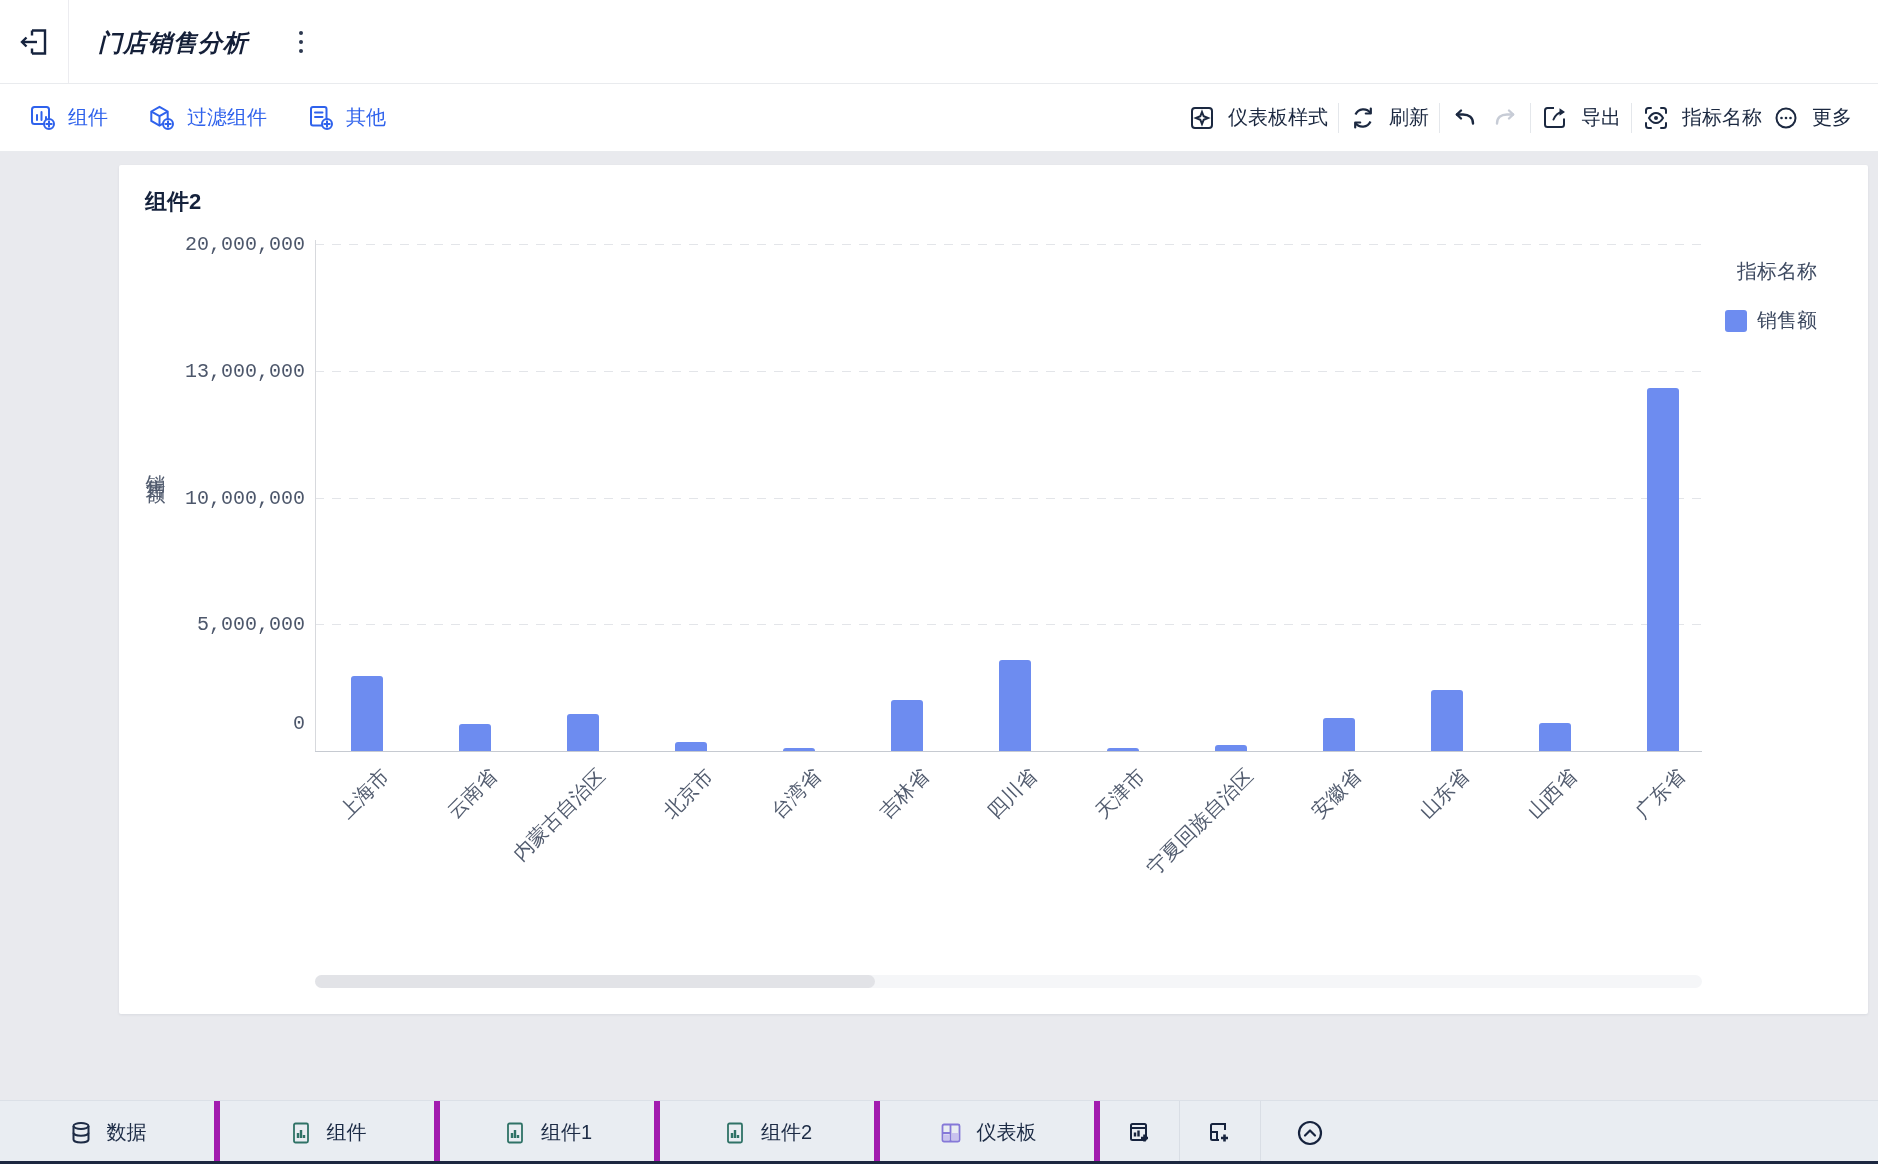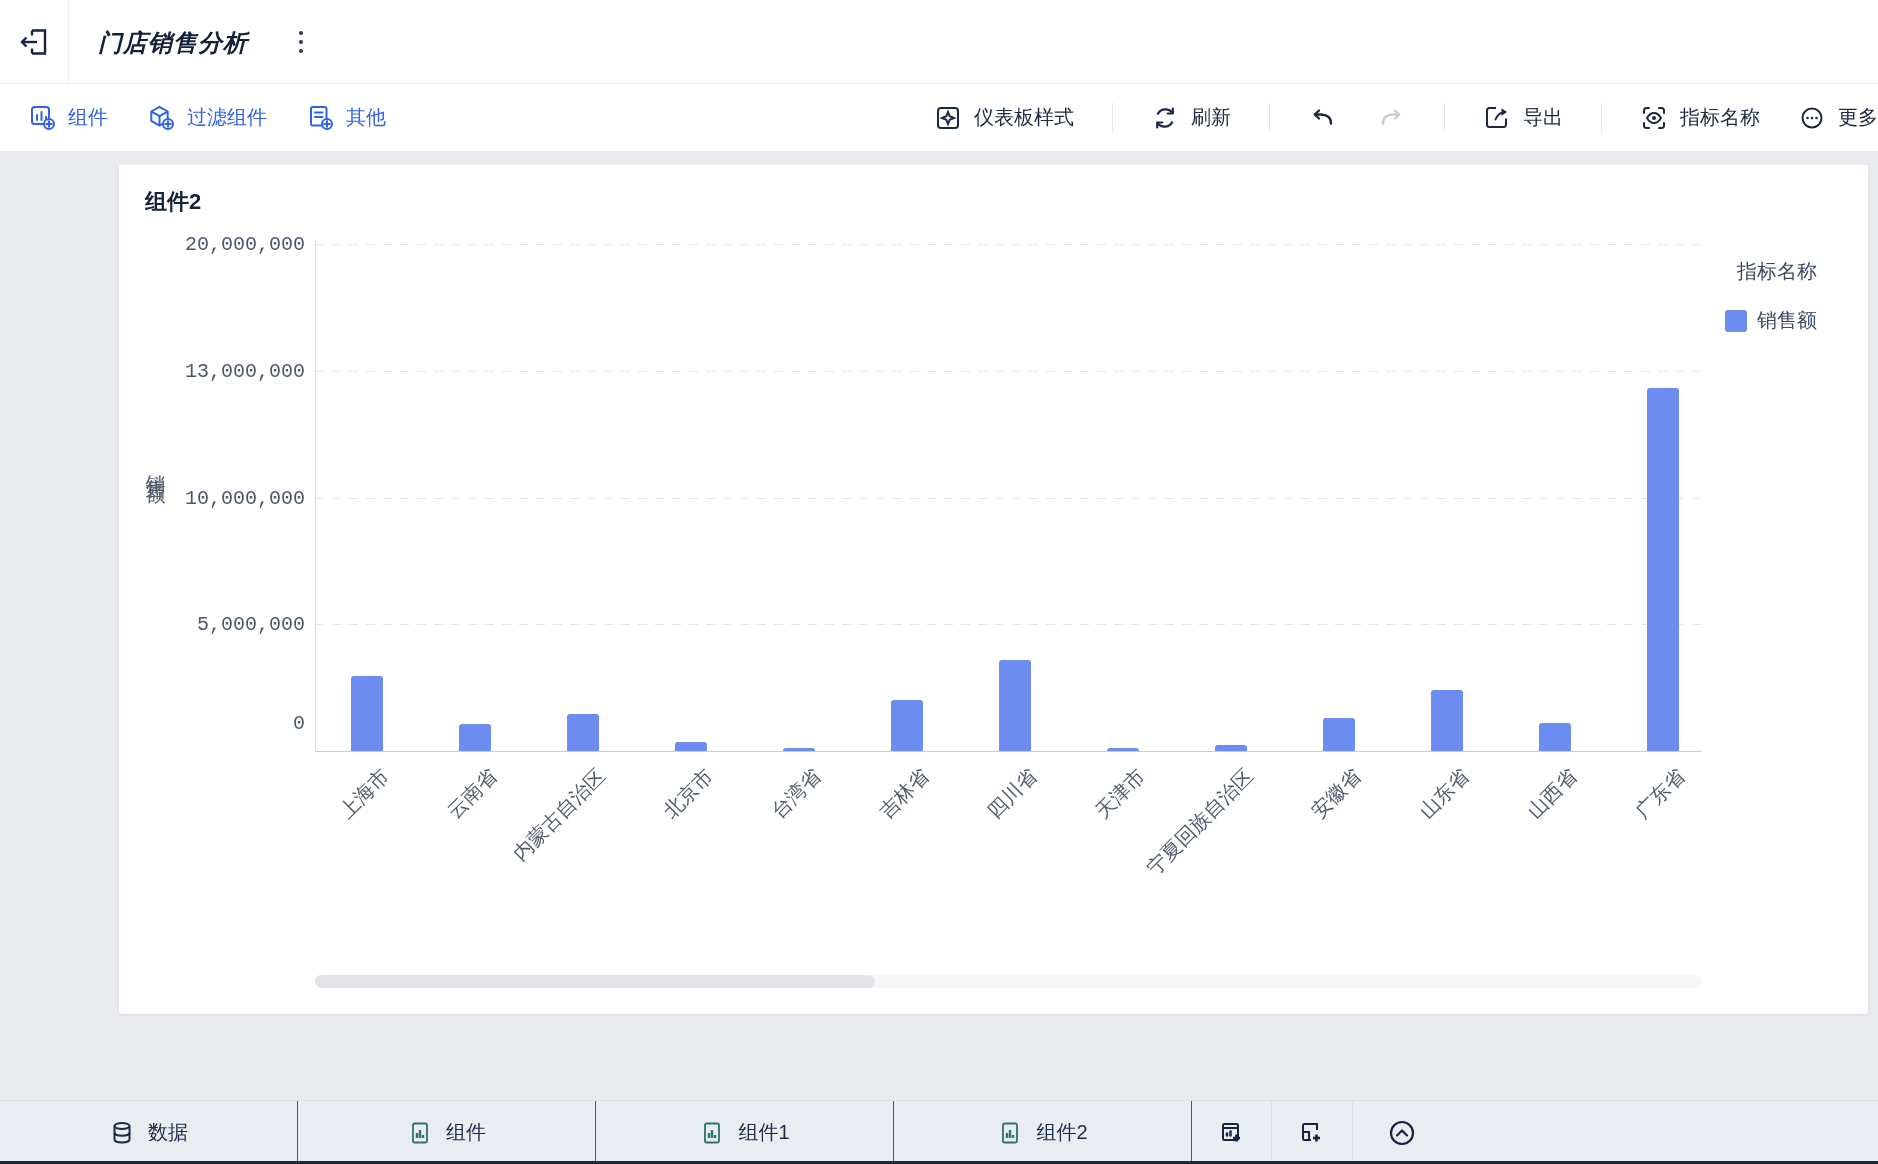--- a/index.html
+++ b/index.html
@@ -17,21 +17,21 @@
   .hdr .kebab i { width:4px; height:4px; border-radius:50%; background:#2c3850; }
   
   .tb { position:absolute; left:0; top:83px; width:1878px; height:69px; background:#fff;
         border-top:1px solid #e9ebee; border-bottom:1px solid #e9ebee;
         display:flex; align-items:center; }
   .tb-left { display:flex; align-items:center; gap:40px; padding-left:29px; }
   .tb-item { display:flex; align-items:center; gap:12px; font-size:20px; cursor:pointer; white-space:nowrap; }
   .tb-item.blue { color:#2f62ec; }
   .tb-item.navy { color:#1b2840; }
   .tb-item.navy.disabled { color:#c7ccd6; cursor:default; }
-  .tb-right { margin-left:auto; display:flex; align-items:center; gap:38px; }
+  .tb-right { margin-left:auto; display:flex; align-items:center; gap:10px; padding-right:26px; }
   .tb-sep { width:1px; height:30px; background:#e4e7eb; }
   .icon { display:inline-flex; }
   
   .canvas { position:absolute; left:0; top:152px; width:1878px; height:948px; background:#e9eaee; }
   .card { position:absolute; left:119px; top:13px; width:1749px; height:849px; background:#fff;
           box-shadow:0 1px 3px rgba(20,30,60,.07); border-radius:2px; }
   .card-title { position:absolute; left:26px; top:22px; font-size:22px; font-weight:bold; color:#15223c; }
   .plot { position:absolute; left:0; top:0; width:100%; height:100%; }
   .gridline { position:absolute; height:1px;
       background:repeating-linear-gradient(90deg,#e3e5e9 0 9px,transparent 9px 17px); }
@@ -47,22 +47,22 @@
   .legend { position:absolute;text-align:right; }
   .legend-title { font-size:20px; color:#3d4960; margin-bottom:22px; }
   .legend-item { display:flex; align-items:center; gap:10px; font-size:20px; color:#3d4960; cursor:pointer; }
   .legend-swatch { width:22px; height:22px; border-radius:3px; }
   .scroll-track { position:absolute; height:13px; border-radius:7px; background:#f5f6f8; cursor:pointer; }
   .scroll-thumb { position:absolute; left:0; top:0; height:13px; border-radius:7px; background:#e2e3e7; cursor:grab; }
   
   .tabs { position:absolute; left:0; top:1100px; width:1878px; height:64px; background:#e9edf2;
           border-top:1px solid #dbe0e7; display:flex; }
   .tabs::after { content:""; position:absolute; left:0; bottom:0; width:100%; height:3px; background:#1c2740; }
-  .tab { position:relative; width:298px; height:100%; display:flex; align-items:center; justify-content:center;
-         gap:13px; font-size:20px; color:#1c2b45; border-right:1px solid #a21caf; cursor:pointer; }
+  .tab { position:relative; width:220px; height:100%; display:flex; align-items:center; justify-content:center;
+         gap:13px; font-size:20px; color:#1c2b45; border-right:6px solid #a21caf; cursor:pointer; }
   .tab.active { background:#fff; font-weight:bold; }
   .tab.active::after { content:""; position:absolute; left:0; bottom:0; width:100%; height:5px; background:#1c2740; z-index:2; }
   .tab-icon-btn { height:100%; display:flex; align-items:center; justify-content:center;
                   border-right:1px solid #d9dee5; cursor:pointer; color:#16233e; }
   .w80 { width:80px; } .w81 { width:81px; } .w98 { width:98px; border-right:none; }
 </style>
 </head>
 <body>
 
 <div class="app">
@@ -287,20 +287,31 @@
     </div>
     <div class="tab">
       <span class="icon">
         <svg width="26" height="26" viewBox="0 0 26 26" fill="none" stroke="#2f7266" stroke-width="1.8">
           <rect x="6" y="3.5" width="14" height="19" rx="1.5"></rect>
           <path d="M10 18v-5M13 18v-8M16 18v-3" stroke-width="2.4"></path>
         </svg>
       </span>
       <span>组件2</span>
     </div>
+    <div class="tab">
+      <span class="icon">
+        <svg width="26" height="26" viewBox="0 0 26 26" fill="none" stroke="#8578d8" stroke-width="1.8">
+          <rect x="4.5" y="4.5" width="17" height="17" rx="1.5"></rect>
+          <path d="M12.5 4.5v17M4.5 13h8"></path>
+          <rect x="6" y="14.5" width="5" height="5.5" fill="#c9c2ef" stroke="none"></rect>
+          <rect x="14" y="13" width="6" height="7" fill="#c9c2ef" stroke="none"></rect>
+        </svg>
+      </span>
+      <span>仪表板</span>
+    </div>
     <div class="tab-icon-btn w80">
       <span class="icon">
         <svg width="28" height="28" viewBox="0 0 28 28" fill="none" stroke="#16233e" stroke-width="2">
           <rect x="5" y="5" width="15" height="16" rx="1.5"></rect>
           <path d="M5 9h15"></path>
           <path d="M9 17.5v-4M12.5 17.5v-6" stroke-width="2.4"></path>
           <path d="M18.5 15.5v7M15 19h7" stroke-width="2.6"></path>
         </svg>
       </span>
     </div>

